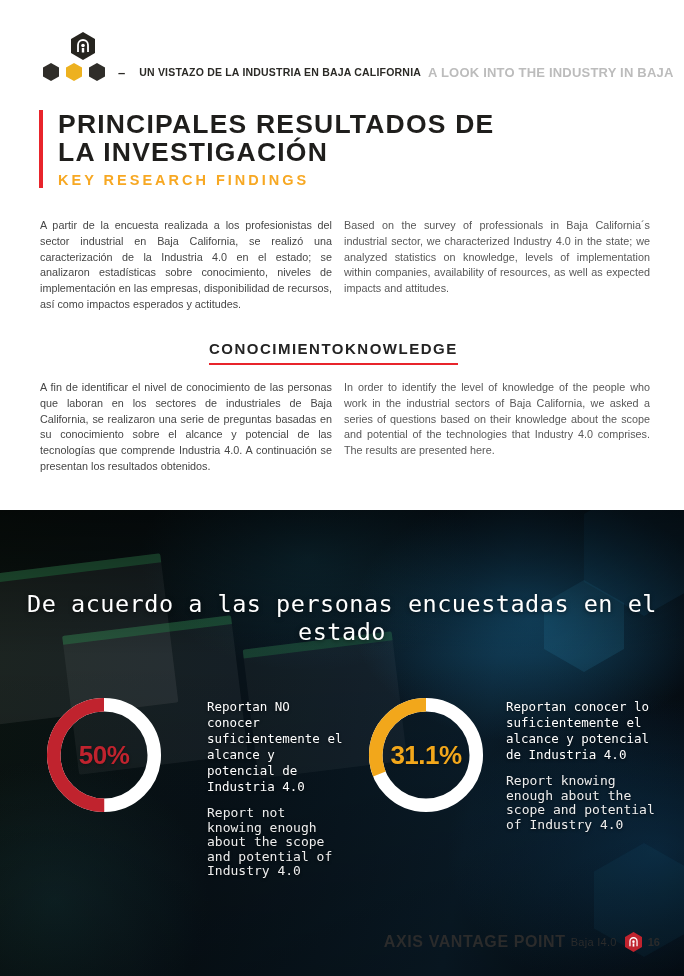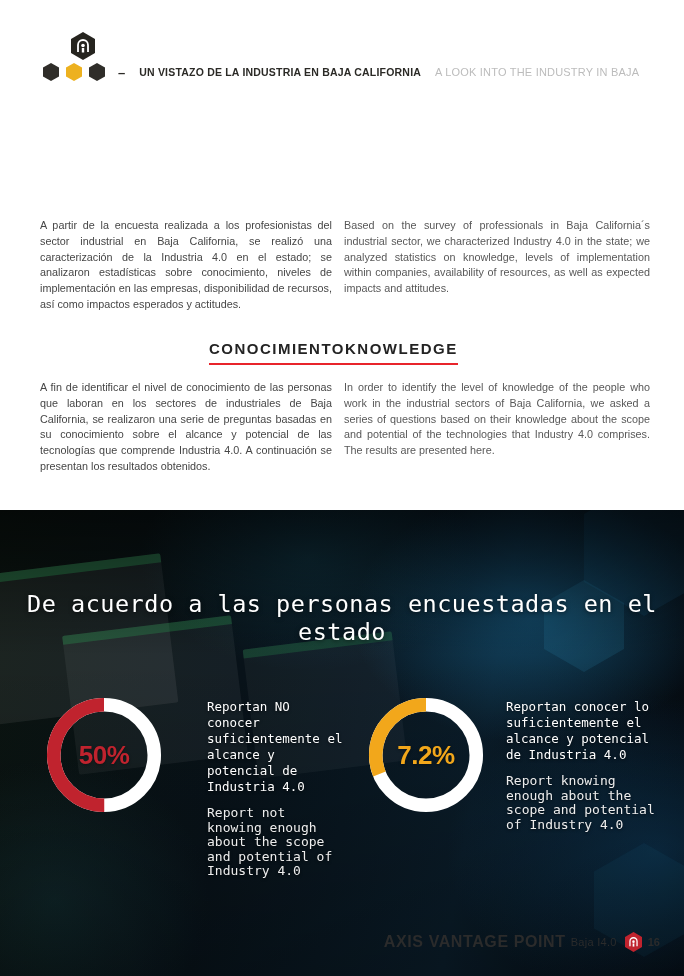--- a/index.html
+++ b/index.html
@@ -9,21 +9,21 @@
   }
   
   .header{position:absolute;left:0;top:0;width:684px;height:95px;}
   .logo-big{position:absolute;left:71px;top:32px;width:24px;height:28px;}
   .hex-row{position:absolute;left:43px;top:63px;display:flex;align-items:center;gap:7px;}
   .hex-small{width:16px;height:18px;clip-path:polygon(50% 0,100% 25%,100% 75%,50% 100%,0 75%,0 25%);}
   .hex-dark{background:#2f2d29;}
   .hex-yellow{background:#edb11f;}
   .hdr-dash{font-weight:bold;color:#2b2a26;font-size:13px;margin-left:6px;}
   .hdr-es{font-size:10.5px;font-weight:bold;color:#2b2a26;letter-spacing:.2px;margin-left:7px;white-space:nowrap;}
-  .hdr-en{font-size:11px;font-weight:normal;color:#bcbcbc;letter-spacing:.2px;margin-left:7px;white-space:nowrap;}
+  .hdr-en{font-size:13px;font-weight:bold;color:#bcbcbc;letter-spacing:.2px;white-space:nowrap;}
   
   .title-block{position:absolute;left:39px;top:110px;width:600px;padding-left:15px;border-left:4px solid #e8242b;}
   .page-title{font-size:26.5px;line-height:28px;font-weight:bold;color:#1f1e1c;letter-spacing:1.2px;margin:0;}
   .page-subtitle{font-size:14.5px;font-weight:bold;color:#f7a823;letter-spacing:3px;margin-top:6px;}
   
   .cols{position:absolute;left:40px;width:610px;display:flex;justify-content:space-between;}
   .intro-row{top:218px;}
   .body-row{top:380px;}
   .col-es{width:292px;}
   .col-en{width:306px;}
@@ -94,20 +94,24 @@
     <div class="hex-row">
       <div class="hex-small hex-dark"></div>
       <div class="hex-small hex-yellow"></div>
       <div class="hex-small hex-dark"></div>
       <span class="hdr-dash">–</span>
       <span class="hdr-es">UN VISTAZO DE LA INDUSTRIA EN BAJA CALIFORNIA</span>
       <span class="hdr-en">A LOOK INTO THE INDUSTRY IN BAJA</span>
     </div>
   </div>
 
+  <div class="title-block">
+    <h1 class="page-title"><span>PRINCIPALES RESULTADOS DE</span><br><span>LA INVESTIGACIÓN</span></h1>
+    <div class="page-subtitle">KEY RESEARCH FINDINGS</div>
+  </div>
 
   <div class="cols intro-row">
     <div class="col-es">
         <p class="para">A partir de la encuesta realizada a los profesionistas del sector industrial en Baja California, se realizó una caracterización de la Industria 4.0 en el estado; se analizaron estadísticas sobre conocimiento, niveles de implementación en las empresas, disponibilidad de recursos, así como impactos esperados y actitudes.</p>
       </div>
     <div class="col-en">
         <p class="para para-en">Based on the survey of professionals in Baja California´s industrial sector, we characterized Industry 4.0 in the state; we analyzed statistics on knowledge, levels of implementation within companies, availability of resources, as well as expected impacts and attitudes.</p>
       </div>
   </div>
 
@@ -156,21 +160,21 @@
           <div class="stat-desc-en">Report not knowing enough about the scope and potential of Industry 4.0</div>
         </div>
       </div>
 
       <div class="stat stat2">
         <div class="donut-wrap">
           <svg class="donut" viewBox="0 0 120 120">
             <circle cx="60" cy="60" r="52" fill="none" stroke="#ffffff" stroke-width="14"></circle>
             <circle class="arc" cx="60" cy="60" r="52" fill="none" stroke-width="14" transform="rotate(-90 60 60)" stroke="#F2A71B" stroke-dasharray="101.61167278770827 326.7256359733385"></circle>
           </svg>
-          <div class="stat-value" style="color: rgb(242, 167, 27);">7.2%</div>
+          <div class="stat-value" style="color: rgb(242, 167, 27);">31.1%</div>
         </div>
         <div class="stat-text">
           <div class="stat-desc-es">Reportan conocer lo suficientemente el alcance y potencial de Industria 4.0</div>
           <div class="stat-desc-en">Report knowing enough about the scope and potential of Industry 4.0</div>
         </div>
       </div>
     </div>
 
   </div>
 

